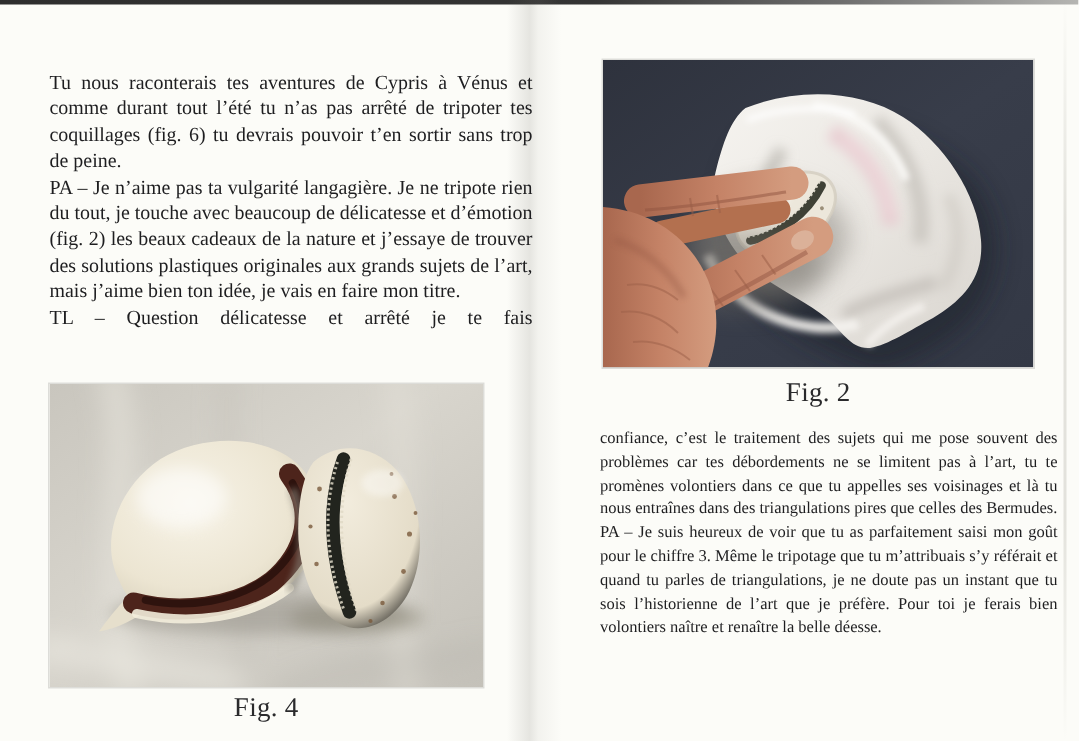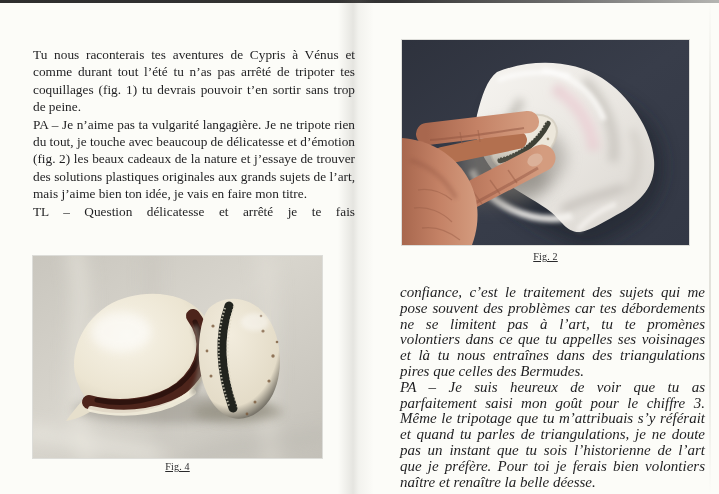--- a/index.html
+++ b/index.html
@@ -29,49 +29,49 @@
     text-align:justify;
     hyphens:none;
   }
   .textblock p{margin:0;padding:0;}
   .tb-left{
     left:33px;top:46px;width:322px;
     font-size:13.3px;line-height:17.4px;
   }
   .tb-right{
     left:400px;top:285px;width:305px;
-    font-size:15px;line-height:15.8px;font-style:italic;
+    font-size:11px;line-height:15.8px;
   }
   .force-justify{text-align-last:justify;}
   .photo{
     position:absolute;
     outline:1px solid rgba(0,0,0,0.12);
     overflow:hidden;
   }
   .photo svg{display:block;}
   .fig1{left:33px;top:256px;width:289px;height:202px;}
   .fig2{left:402px;top:40px;width:287px;height:205px;}
   .caption{
     position:absolute;text-align:center;
-    font-size:10px;color:#2a2a2c;letter-spacing:0.2px;text-decoration:underline;
+    font-size:18px;color:#2a2a2c;letter-spacing:0.2px;
   }
   .cap1{left:33px;top:461px;width:289px;}
   .cap2{left:402px;top:251px;width:287px;}
 </style>
 </head>
 <body>
 
 <div class="spread">
 
   <div class="scan-edge-top"></div>
   <div class="gutter-shadow"></div>
   <div class="page-edge-right"></div>
 
   <div class="textblock tb-left">
-    <p>Tu nous raconterais tes aventures de Cypris à Vénus et comme durant tout l’été tu n’as pas arrêté de tripoter tes coquillages (fig. 1) tu devrais pouvoir t’en sortir sans trop de peine.</p>
+    <p>Tu nous raconterais tes aventures de Cypris à Vénus et comme durant tout l’été tu n’as pas arrêté de tripoter tes coquillages (fig. 6) tu devrais pouvoir t’en sortir sans trop de peine.</p>
     <p>PA – Je n’aime pas ta vulgarité langagière. Je ne tripote rien du tout, je touche avec beaucoup de délicatesse et d’émotion (fig. 2) les beaux cadeaux de la nature et j’essaye de trouver des solutions plastiques  originales aux grands sujets de l’art, mais j’aime bien ton idée, je vais en faire mon titre.</p>
     <p class="force-justify">TL – Question délicatesse et arrêté je te fais</p>
   </div>
 
   <div class="photo fig1">
     <svg width="289" height="202" viewBox="0 0 289 202">
       <defs>
         <linearGradient id="f1bg" x1="0" y1="0" x2="1" y2="1">
           <stop offset="0" stop-color="#c9c6be"></stop>
           <stop offset="0.45" stop-color="#d8d5cd"></stop>

